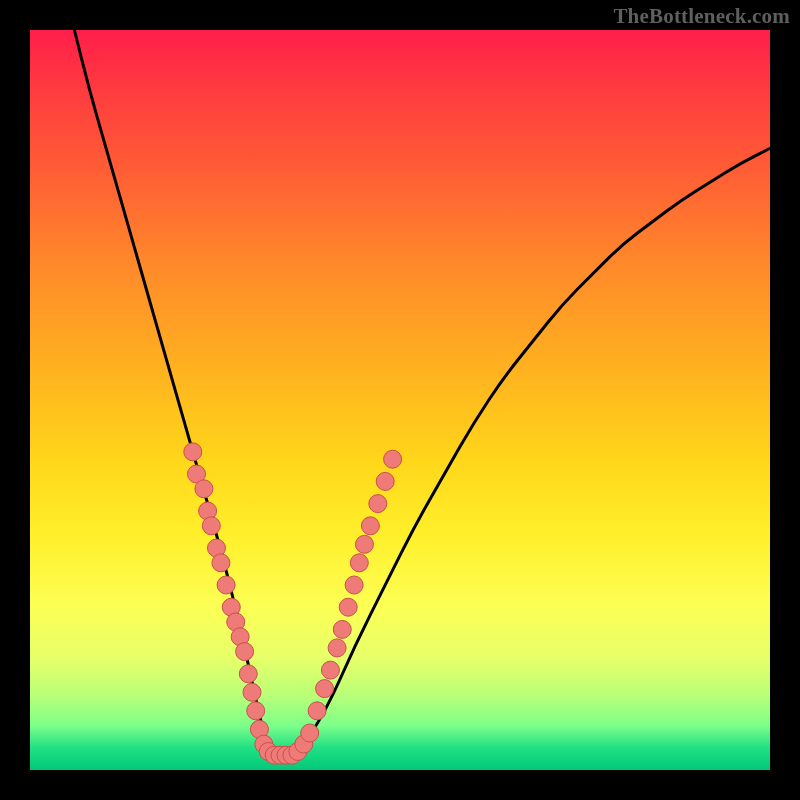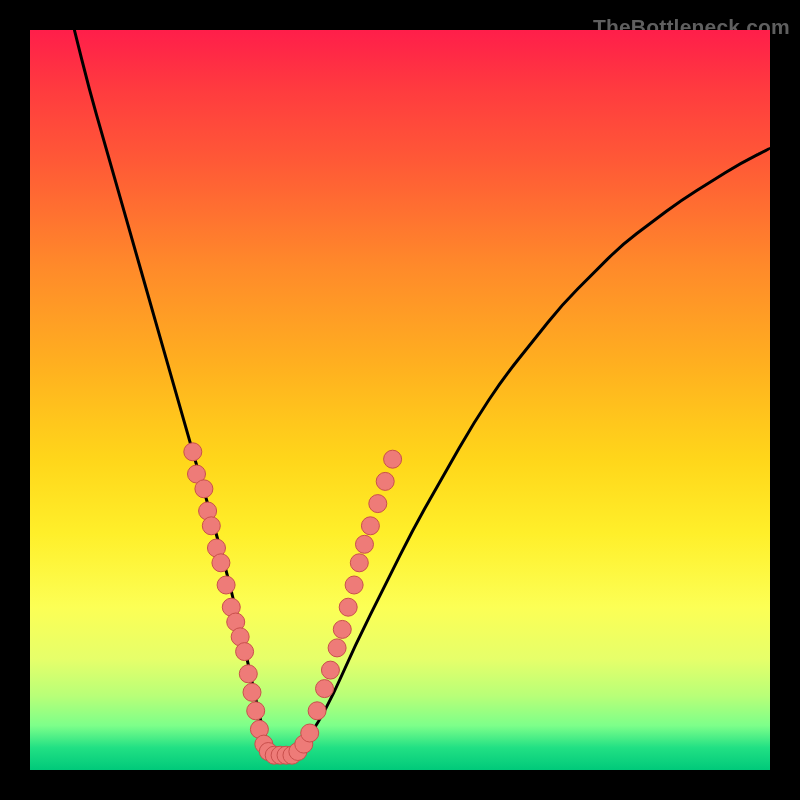--- a/index.html
+++ b/index.html
@@ -42,23 +42,23 @@
   svg.overlay {
     position: absolute;
     left: 0;
     top: 0;
     width: 740px;
     height: 740px;
     overflow: visible;
   }
   .watermark {
     position: absolute;
-    top: 15px;
+    top: 4px;
     right: 10px;
-    font-family: Liberation Sans, sans-serif;
+    font-family: Liberation Serif, serif;
     font-size: 21px;
     font-weight: 600;
     color: #5f5f5f;
     letter-spacing: 0.2px;
     user-select: none;
   }
 </style>
 </head>
 <body>
 

